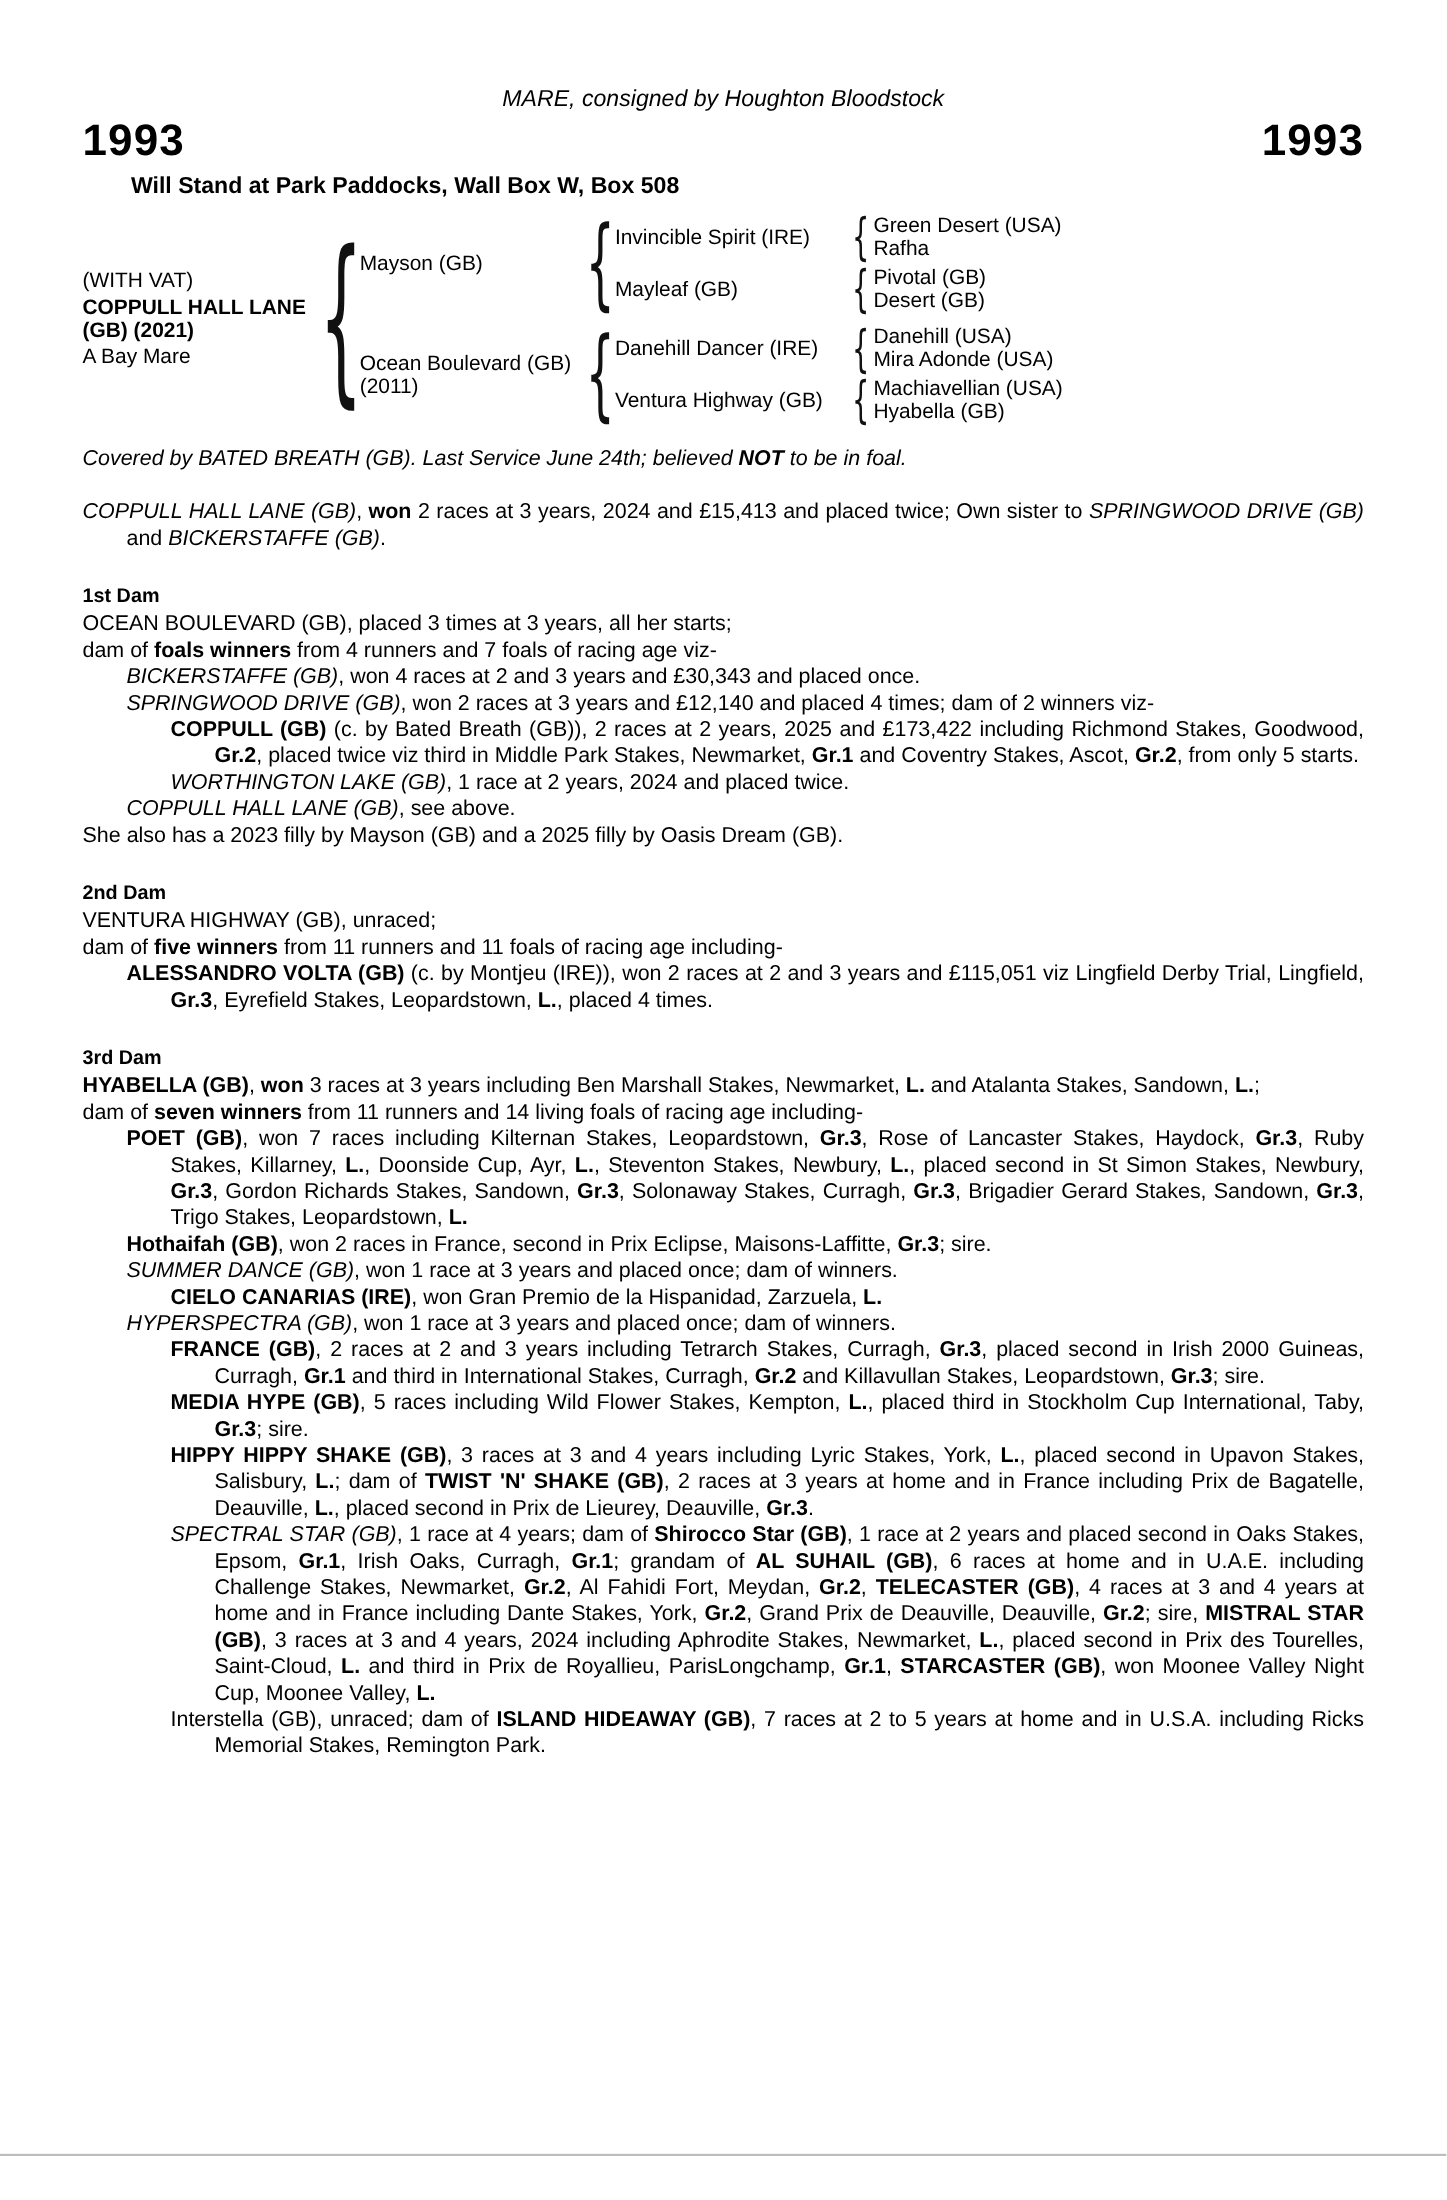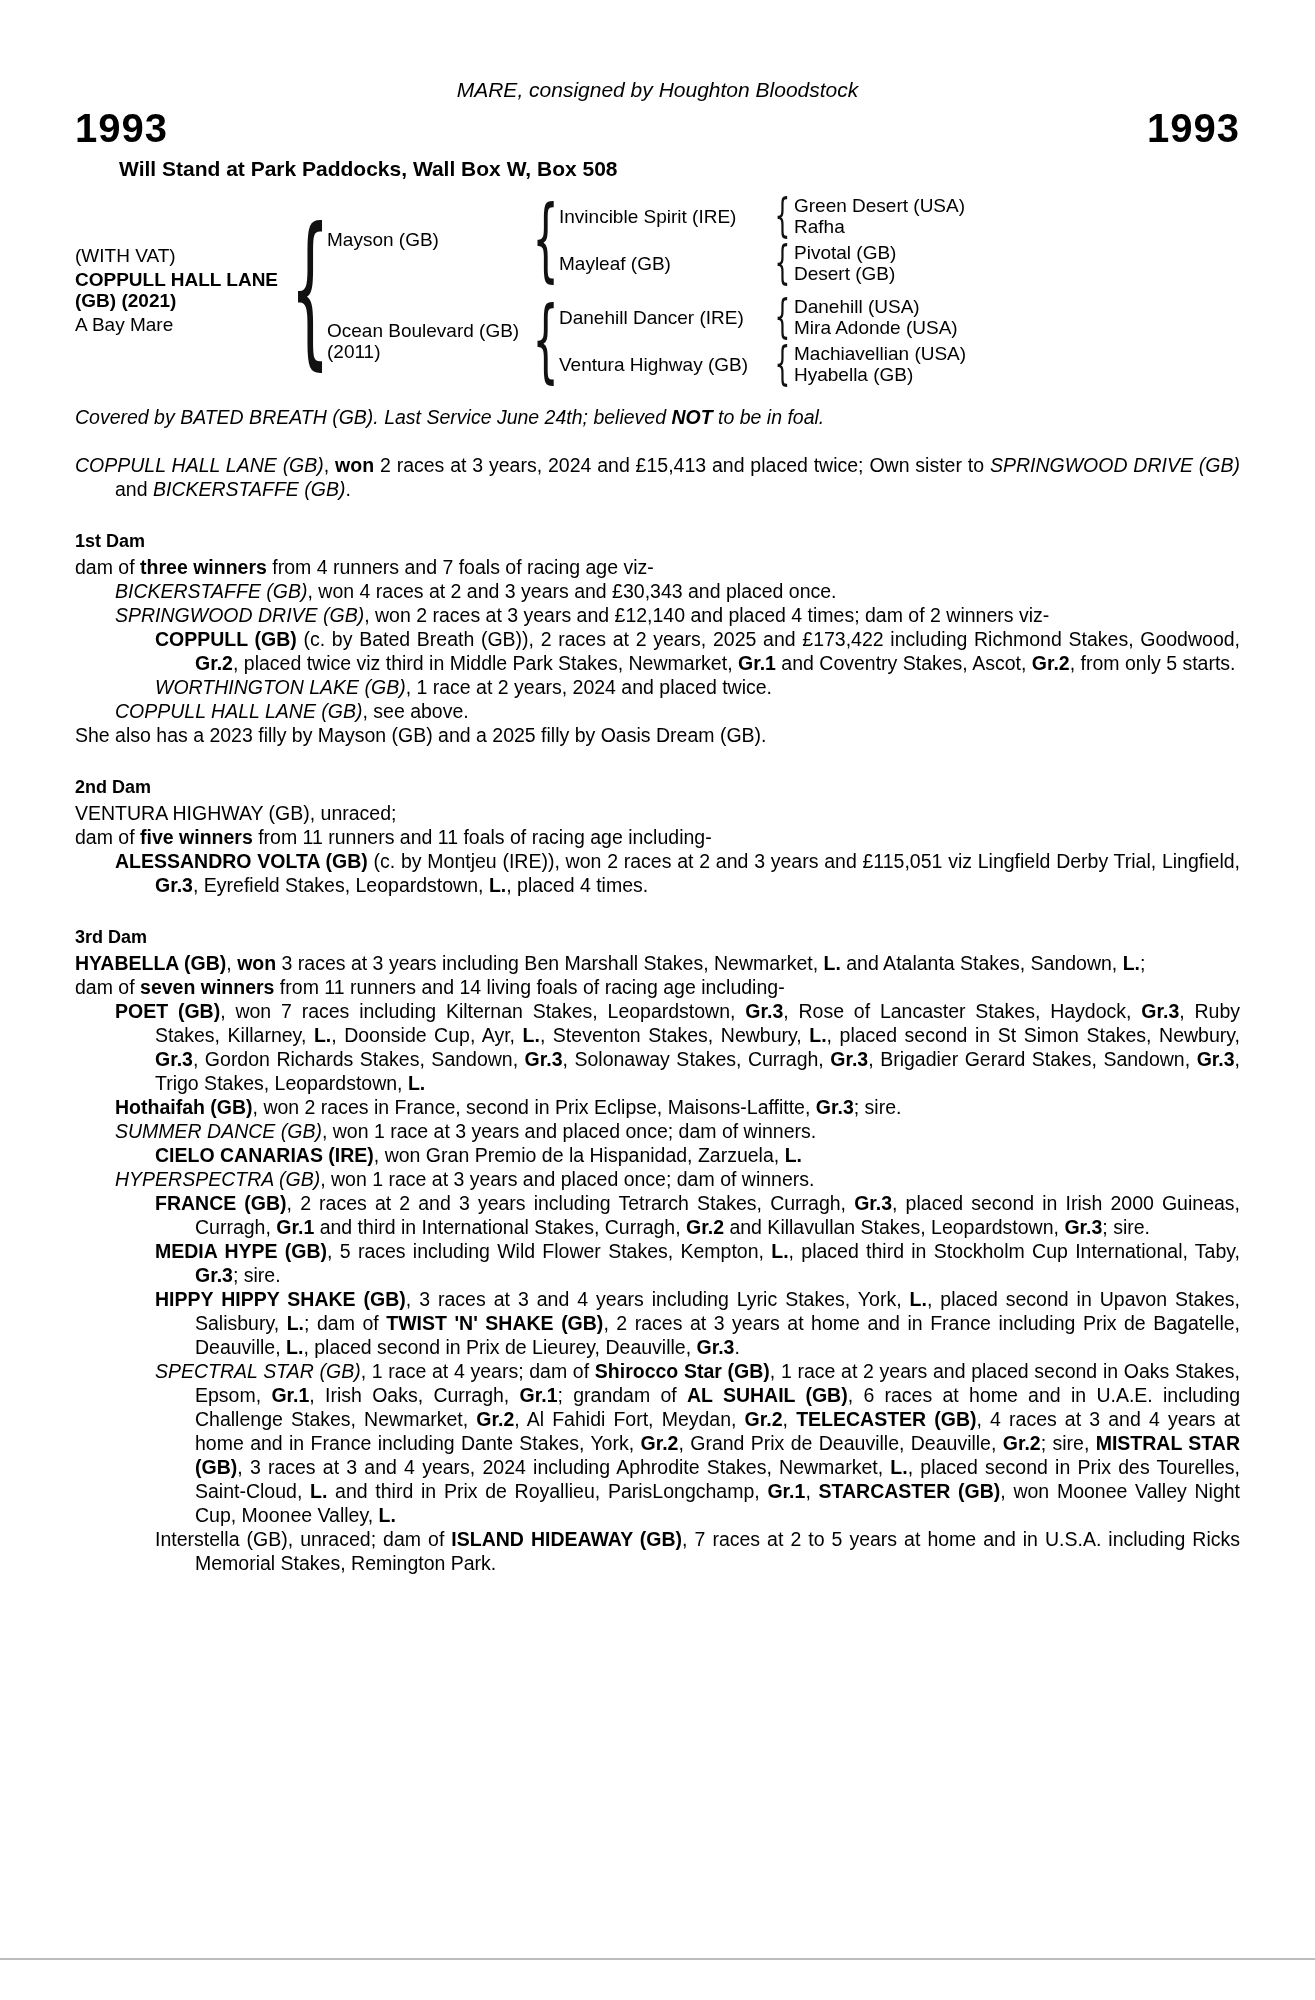--- a/index.html
+++ b/index.html
@@ -144,21 +144,22 @@
 
     </div>
   </div>
 
   <div class="covered"><span>Covered by BATED BREATH (GB). Last Service June 24th; believed </span><span class="f-b">NOT</span><span> to be in foal.</span></div>
 
   <p class="para p0 intro"><span class="f-i">COPPULL HALL LANE (GB)</span><span>, </span><span class="f-b">won</span><span> 2 races at 3 years, 2024 and £15,413 and placed twice; Own sister to </span><span class="f-i">SPRINGWOOD DRIVE (GB)</span><span> and </span><span class="f-i">BICKERSTAFFE (GB)</span><span>.</span></p>
 
   <div class="section">
     <div class="dam-heading">1st Dam</div>
-    <p class="para p0"><span>dam of </span><span class="f-b">three winners</span><span> from 4 runners and 7 foals of racing age viz-</span></p>
+    <p class="para p0"><span>OCEAN BOULEVARD (GB), placed 3 times at 3 years, all her starts;</span></p>
+    <p class="para p0"><span>dam of </span><span class="f-b">foals winners</span><span> from 4 runners and 7 foals of racing age viz-</span></p>
     <p class="para p1"><span class="f-i">BICKERSTAFFE (GB)</span><span>, won 4 races at 2 and 3 years and £30,343 and placed once.</span></p>
     <p class="para p1"><span class="f-i">SPRINGWOOD DRIVE (GB)</span><span>, won 2 races at 3 years and £12,140 and placed 4 times; dam of 2 winners viz-</span></p>
     <p class="para p2"><span class="f-b">COPPULL (GB)</span><span> (c. by Bated Breath (GB)), 2 races at 2 years, 2025 and £173,422 including Richmond Stakes, Goodwood, </span><span class="f-b">Gr.2</span><span>, placed twice viz third in Middle Park Stakes, Newmarket, </span><span class="f-b">Gr.1</span><span> and Coventry Stakes, Ascot, </span><span class="f-b">Gr.2</span><span>, from only 5 starts.</span></p>
     <p class="para p2"><span class="f-i">WORTHINGTON LAKE (GB)</span><span>, 1 race at 2 years, 2024 and placed twice.</span></p>
     <p class="para p1"><span class="f-i">COPPULL HALL LANE (GB)</span><span>, see above.</span></p>
     <p class="para p0"><span>She also has a 2023 filly by Mayson (GB) and a 2025 filly by Oasis Dream (GB).</span></p>
   </div>
 
   <div class="section">
     <div class="dam-heading">2nd Dam</div>

